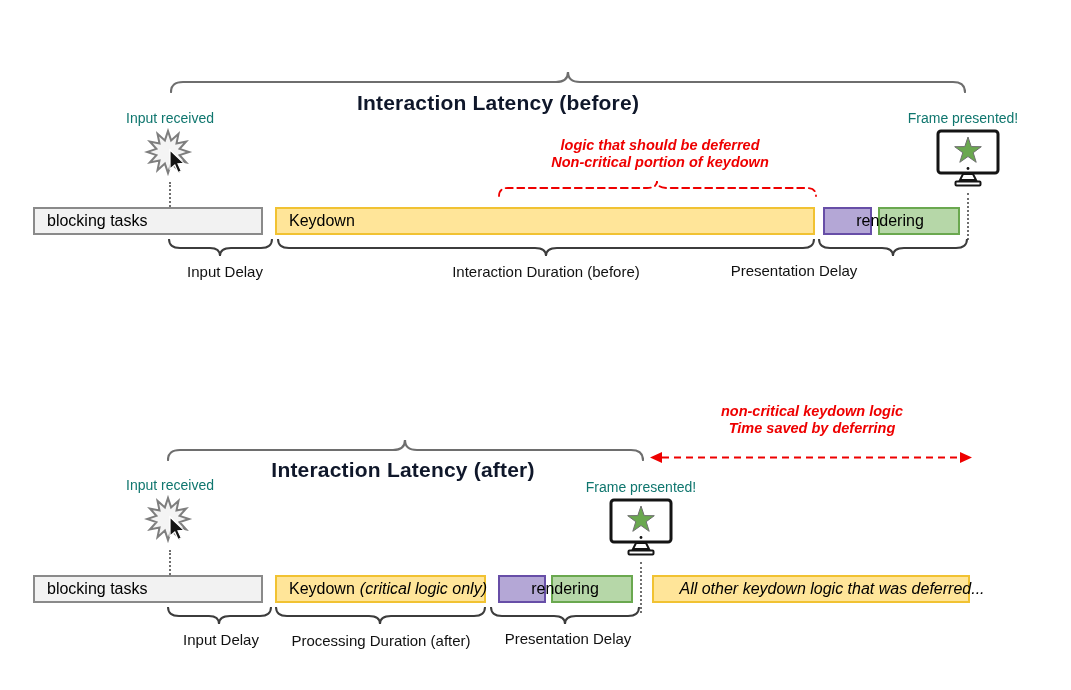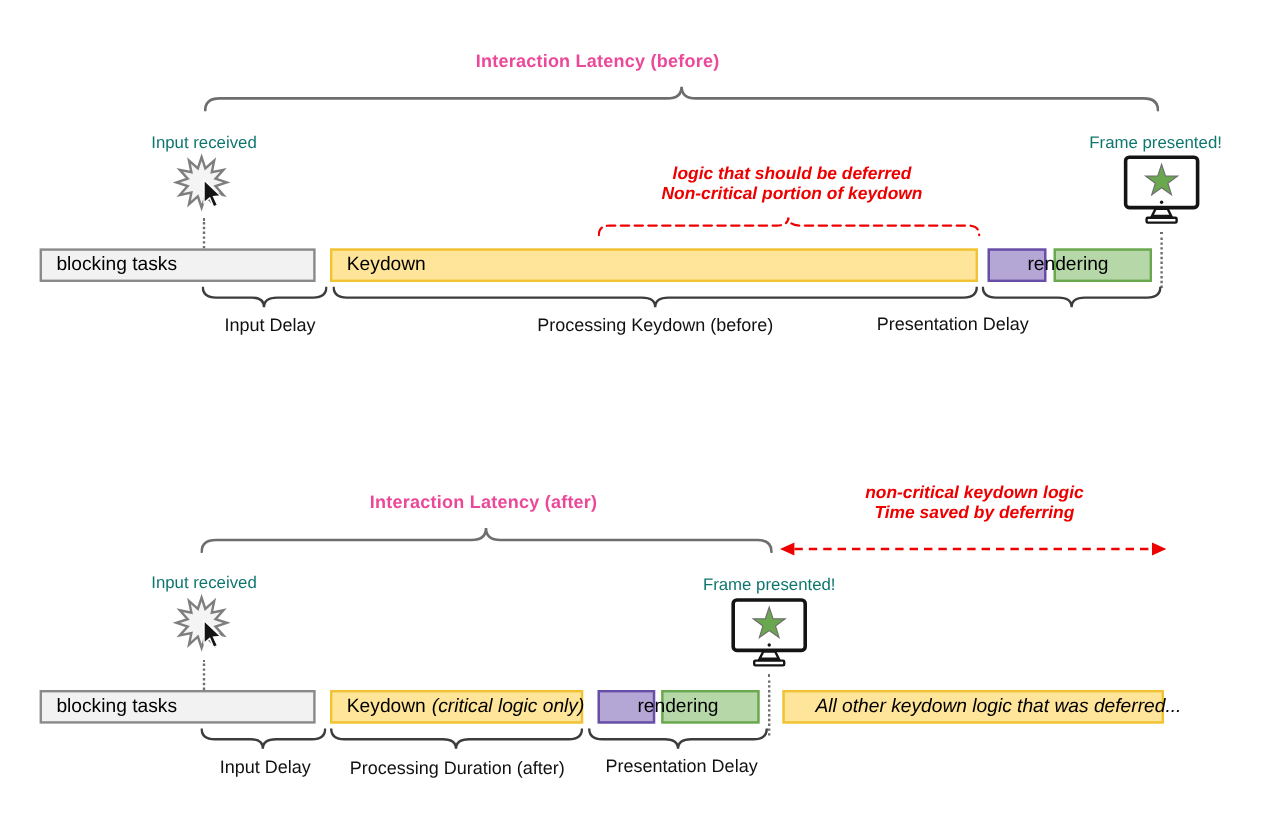--- a/index.html
+++ b/index.html
@@ -1,21 +1,21 @@
 <!DOCTYPE html>
 <html style="--yellow-fill: #ffe599; --yellow-border: #f1c232; --purple-fill: #b4a7d6; --purple-border: #674ea7; --green-fill: #b6d7a8; --green-border: #6aa84f; --gray-fill: #f2f2f2; --gray-border: #8a8a8a; --red: #ee0000; --star-green: #6aa84f;"><head>
 <meta charset="utf-8">
 <style>
   html,body { margin:0; padding:0; background:#fff; }
   .canvas {
     position:relative; width:1071px; height:690px; background:#ffffff;
     font-family:"Liberation Sans", sans-serif; color:#111; overflow:hidden;
   }
   .abs { position:absolute; }
-  .title { position:absolute; font-weight:bold; font-size:15px; text-align:center; color:#ec4899; letter-spacing:0.2px; }
+  .title { position:absolute; font-weight:bold; font-size:21px; text-align:center; color:#0f172a; letter-spacing:0.2px;margin-top:48px; }
   .iconlabel { position:absolute; font-size:14px; text-align:center; color:#0f766e; }
   .sublabel { position:absolute; font-size:15px; text-align:center; color:#111; }
   .red-note { position:absolute; color:var(--red,#ee0000); font-weight:bold; font-style:italic; font-size:14.5px; line-height:17px; text-align:center; }
   .bar {
     position:absolute; height:28px; box-sizing:border-box; border:2px solid #000;
     display:flex; align-items:center; font-size:16px; color:#000; white-space:nowrap;padding-left:42px;
   }
   .bar.gray   { background:var(--gray-fill,#f2f2f2);   border-color:var(--gray-border,#8a8a8a); }
   .bar.yellow { background:var(--yellow-fill,#ffe599); border-color:var(--yellow-border,#f1c232); }
   .bar.purple { background:var(--purple-fill,#b4a7d6); border-color:var(--purple-border,#674ea7); }
@@ -82,21 +82,21 @@
       <path d="M1,0 Q1,9 12,9 H42 Q52,9 52,17 Q52,9 63,9 H93 Q104,9 104,0"></path>
     </svg>
     <svg class="brace abs" style="left:277px; top:239px;" width="538" height="18" viewBox="0 0 538 18">
       <path d="M1,0 Q1,9 12,9 H258 Q269,9 269,17 Q269,9 280,9 H526 Q537,9 537,0"></path>
     </svg>
     <svg class="brace abs" style="left:818px; top:239px;" width="150" height="18" viewBox="0 0 150 18">
       <path d="M1,0 Q1,9 12,9 H64 Q75,9 75,17 Q75,9 86,9 H138 Q149,9 149,0"></path>
     </svg>
 
     <div class="sublabel" style="left:155px; top:263px; width:140px;">Input Delay</div>
-    <div class="sublabel" style="left:406px; top:263px; width:280px;">Processing Keydown (before)</div>
+    <div class="sublabel" style="left:406px; top:263px; width:280px;">Interaction Duration (before)</div>
     <div class="sublabel" style="left:719px; top:262px; width:150px;">Presentation Delay</div>
   </section>
 
   <section>
 
     <div class="title" style="left:203px; top:410px; width:400px;">Interaction Latency (after)</div>
 
     <svg class="brace big abs" style="left:167px; top:440px;" width="477" height="21" viewBox="0 0 477 21">
       <path d="M1,20 Q1,10 13,10 H226 Q238,10 238,0 Q238,10 250,10 H464 Q476,10 476,20"></path>
     </svg>

